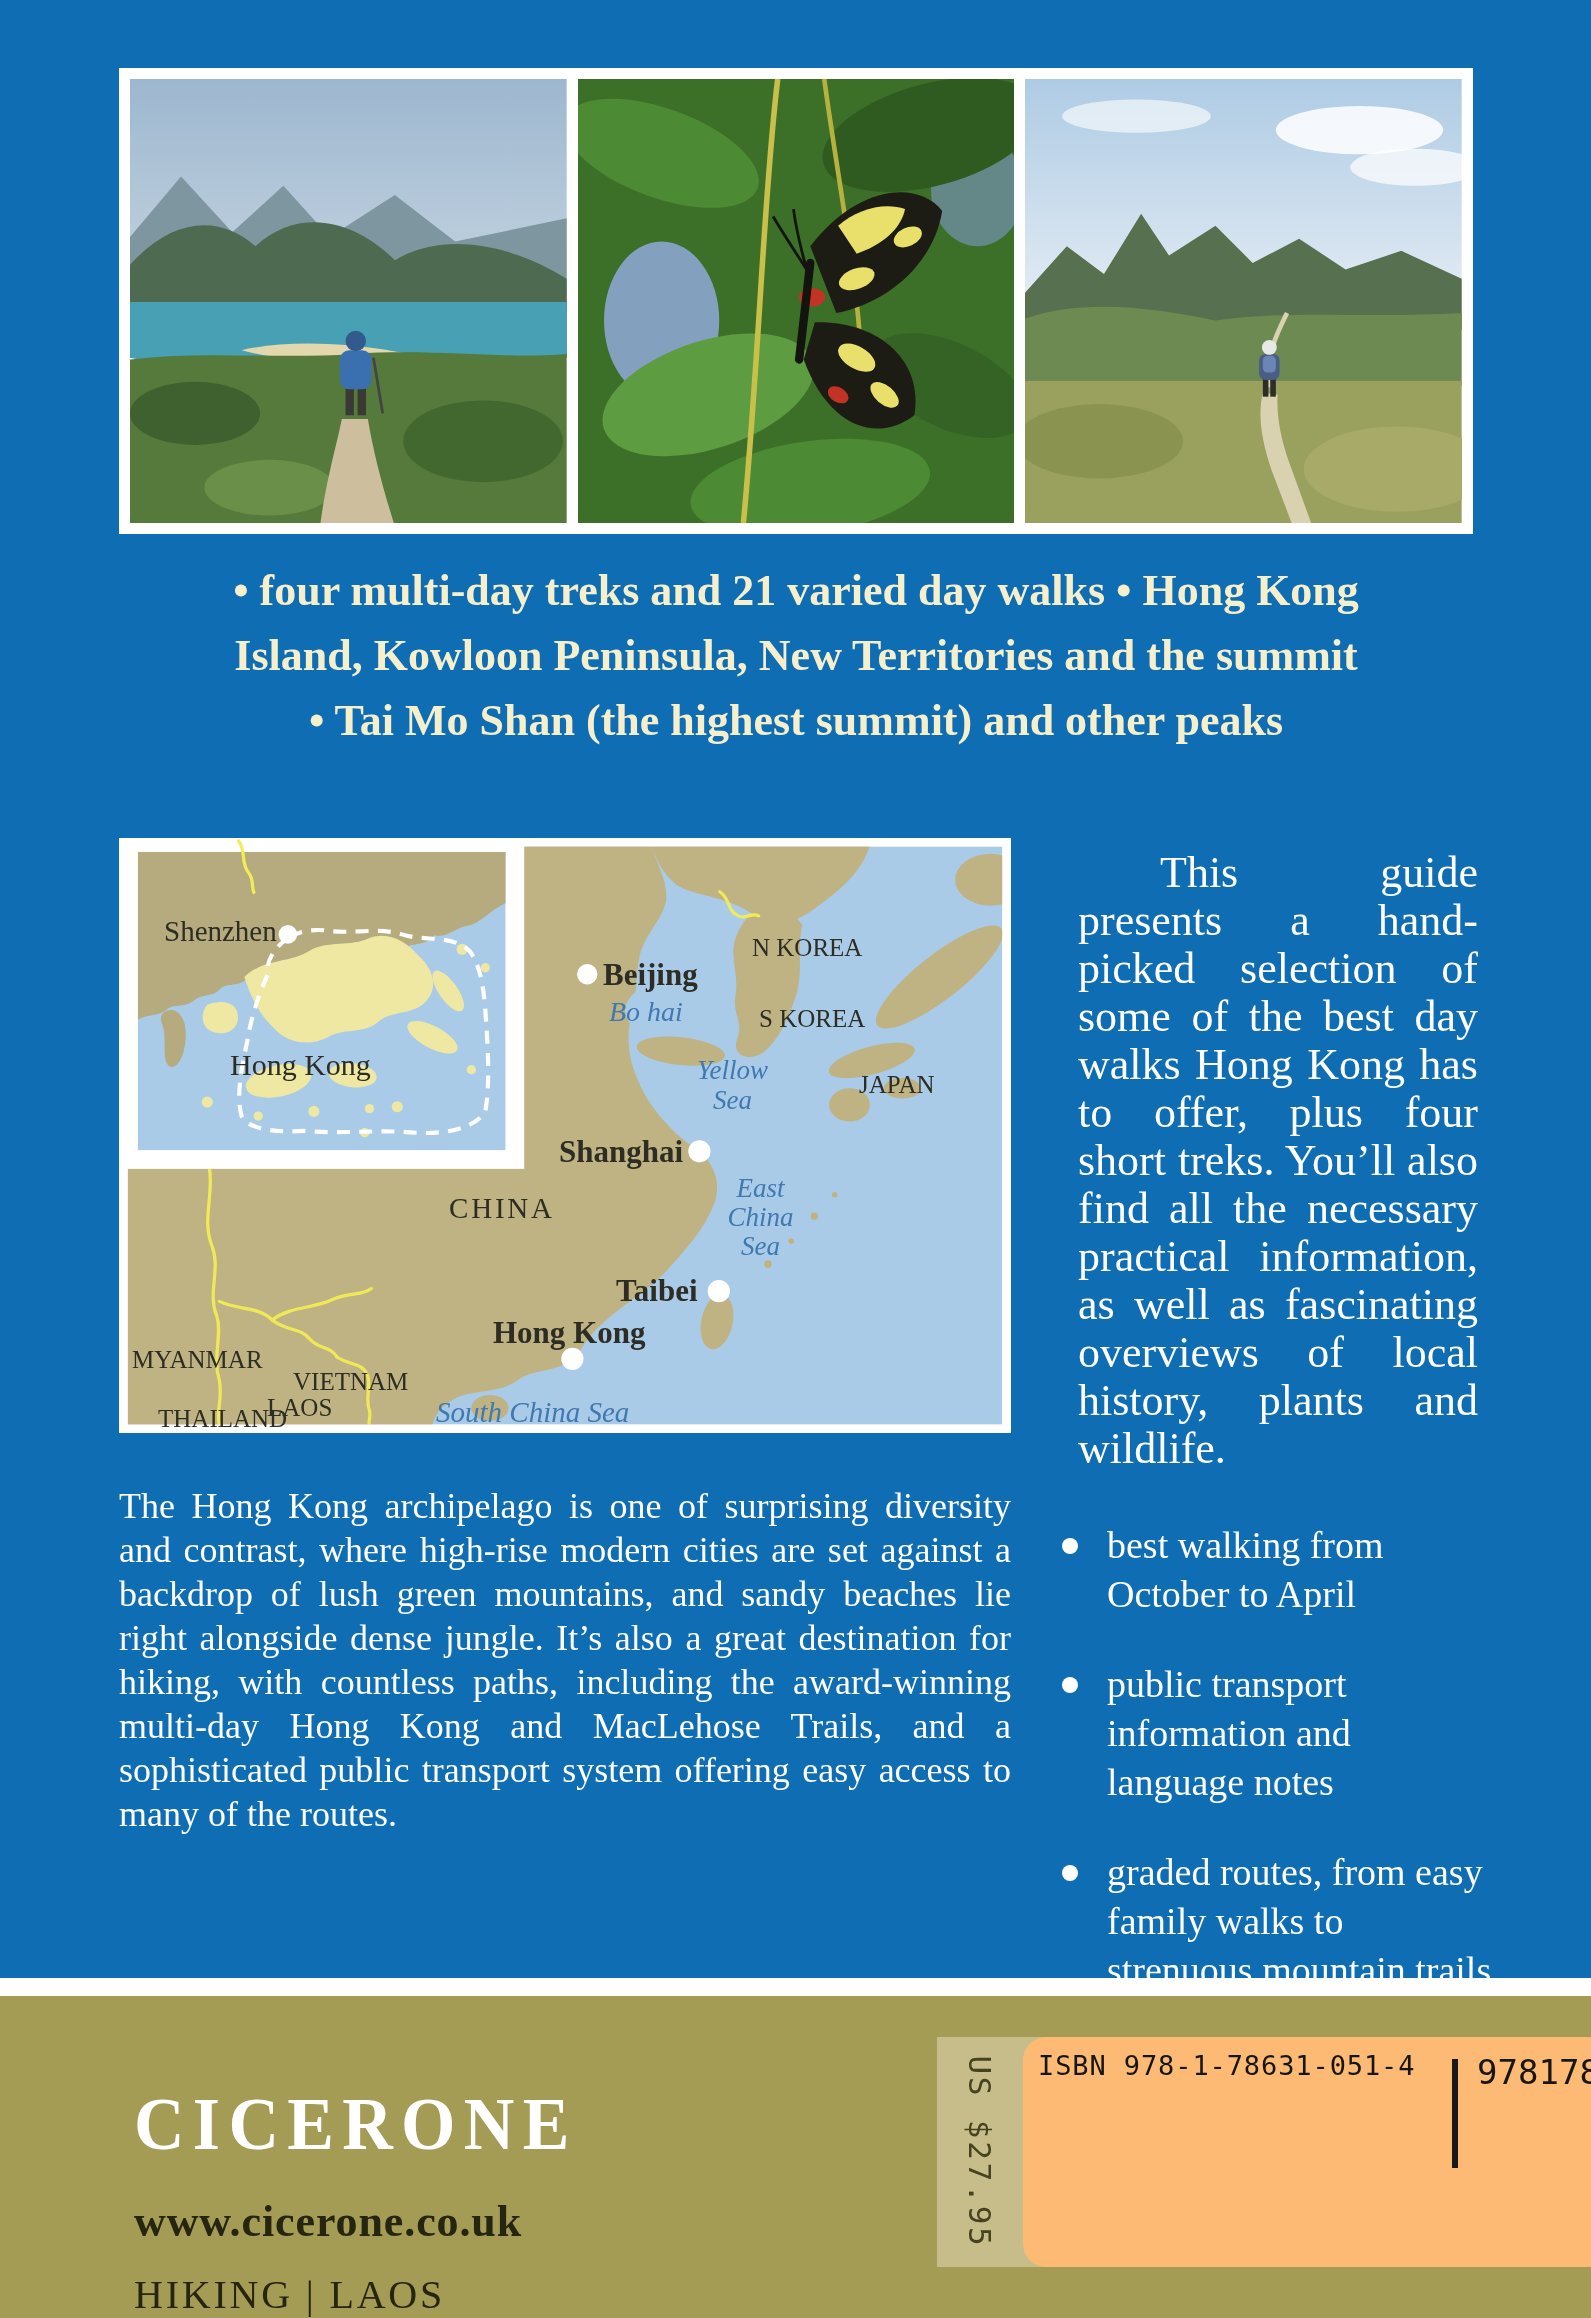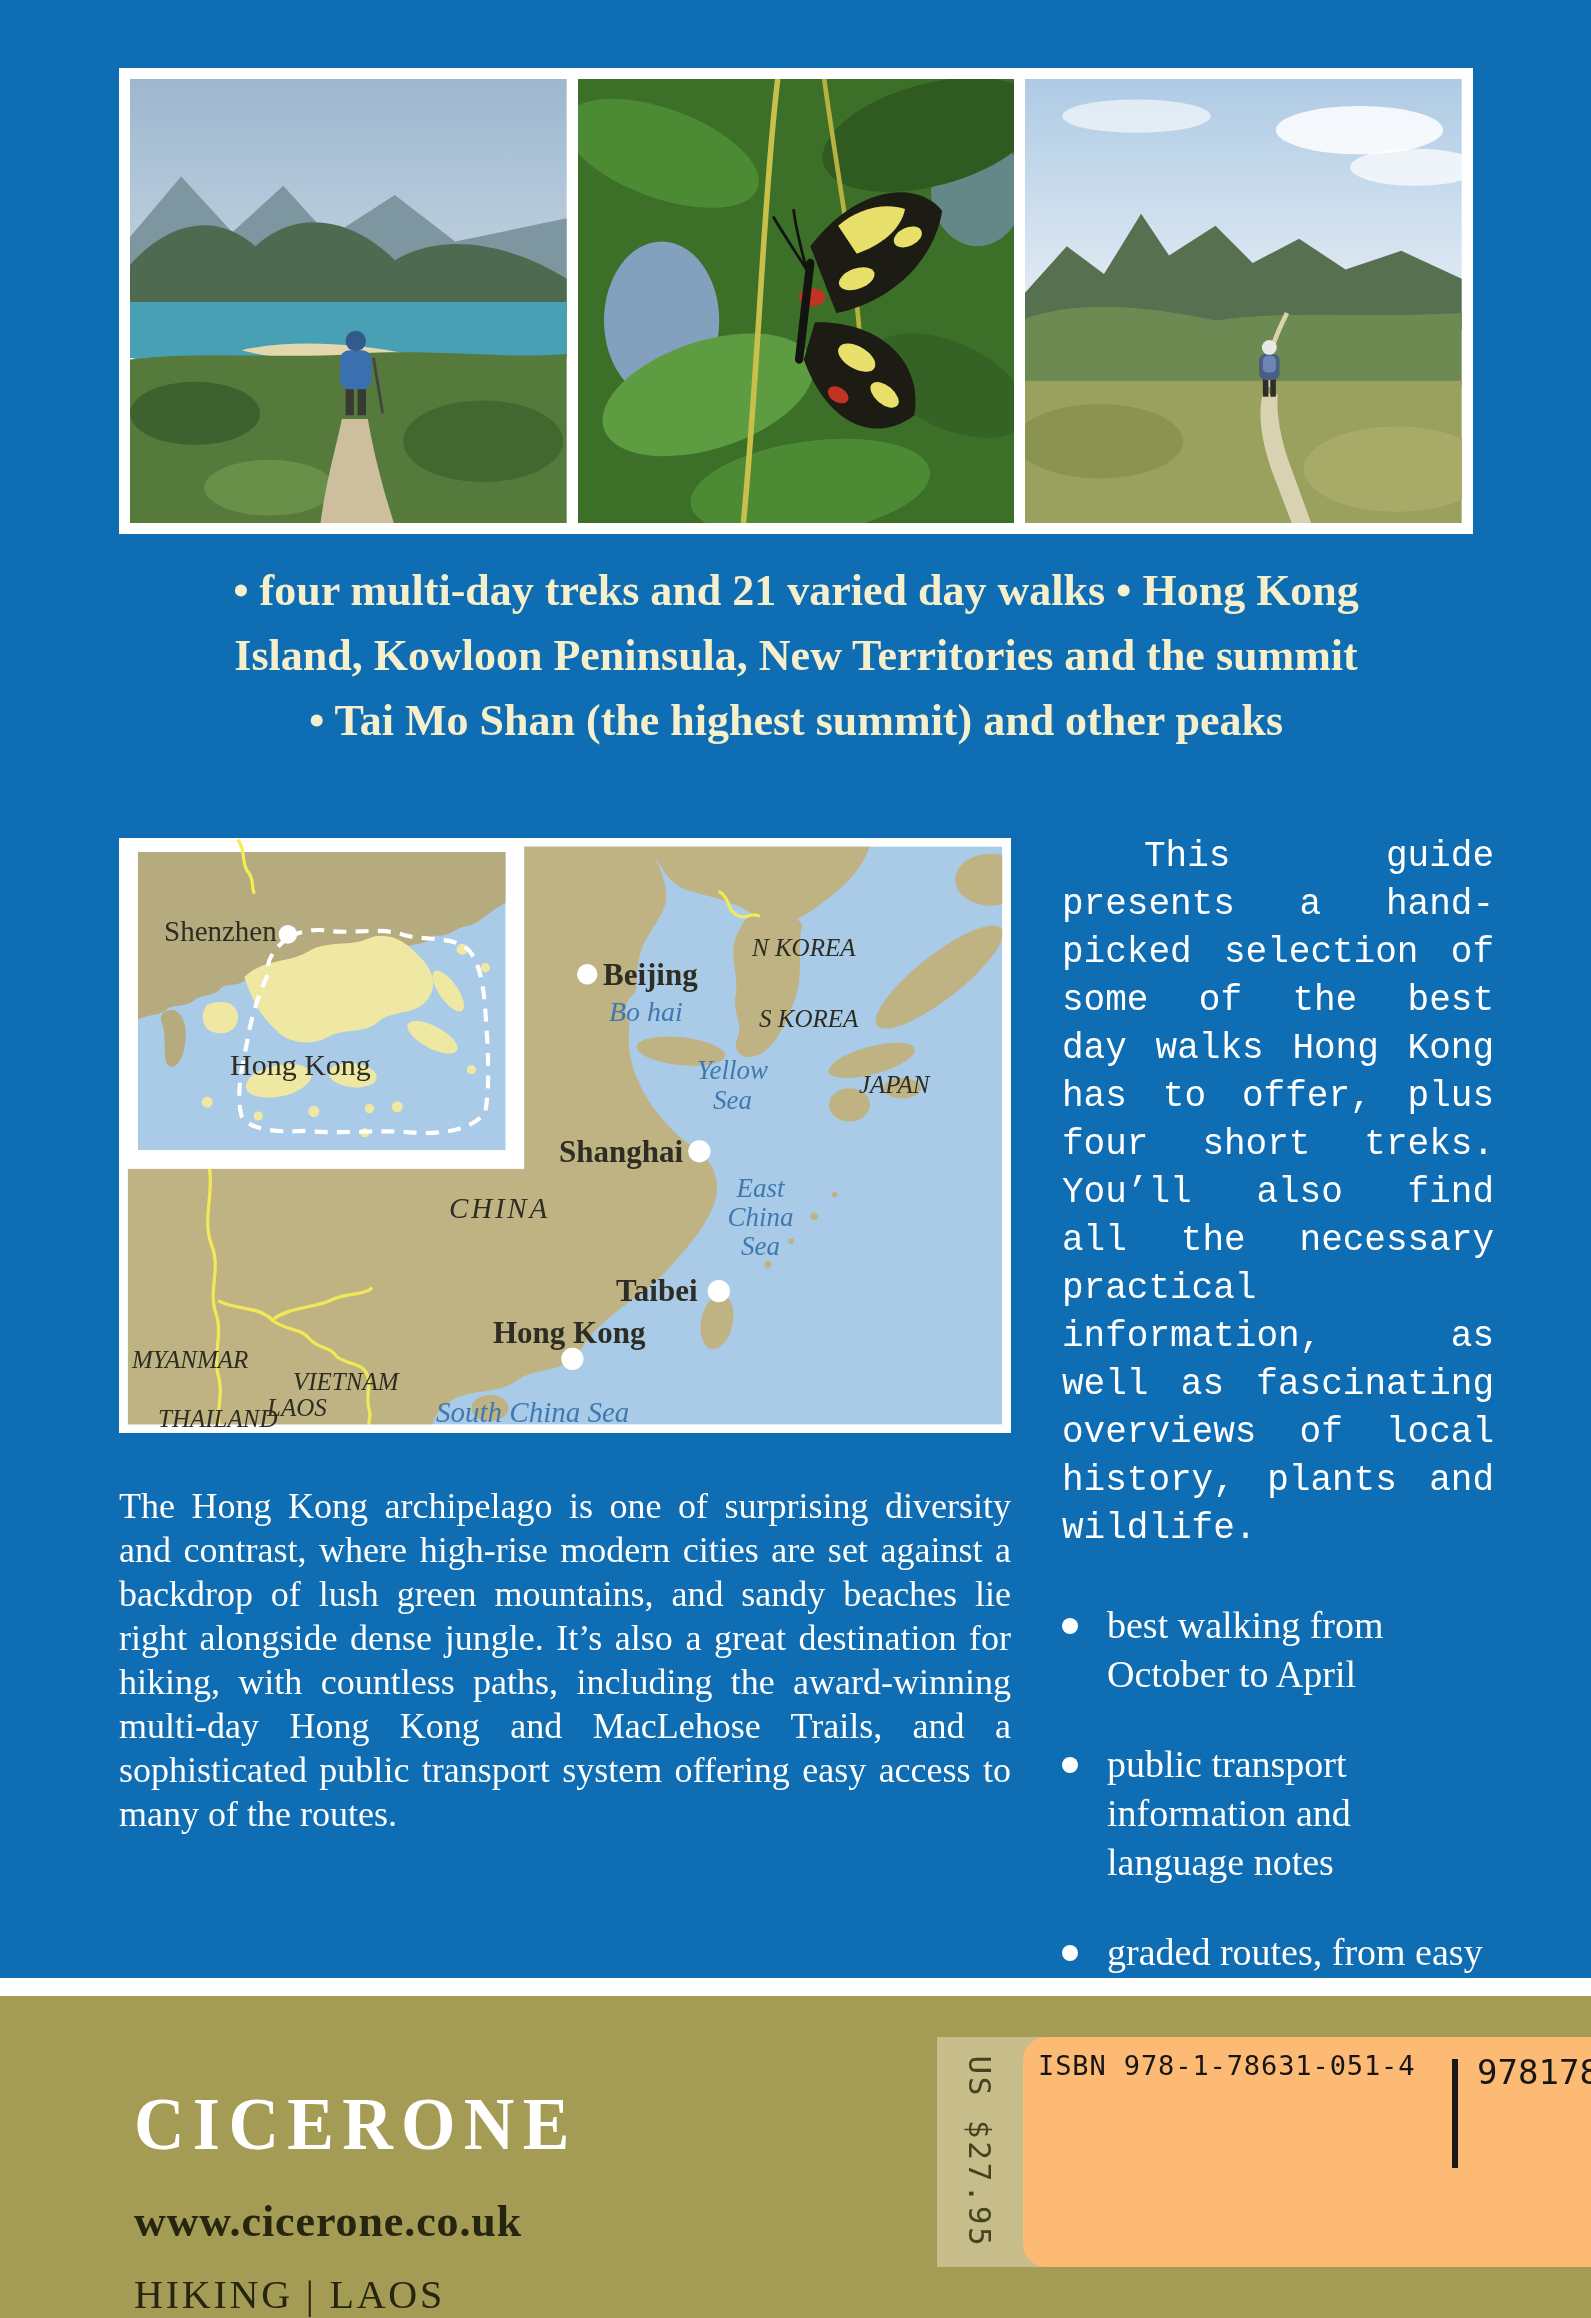--- a/index.html
+++ b/index.html
@@ -19,34 +19,34 @@
   .headline{
     position:absolute;left:119px;top:558px;width:1354px;
     text-align:center;color:#f6efcc;font-weight:700;
     font-size:44px;line-height:65px;letter-spacing:0px;
   }
   
   .map{position:absolute;left:119px;top:838px;width:892px;height:595px;}
   .map svg{position:absolute;left:0;top:0;}
   .mlabel{position:absolute;color:#2e2d23;white-space:pre-line;}
   .m-bold{font-weight:700;}
-  .m-ital{font-style:italic;}
+  .m-ital{}
   .m-blue{color:#3f79b0;font-style:italic;}
   .m-caps{letter-spacing:2.8px;}
   .m-center{text-align:center;}
   
   .left-para{
     position:absolute;left:119px;top:1484px;width:892px;
     color:#ffffff;font-size:36px;line-height:44px;
     text-align:justify;text-align-last:left;
   }
   .right-col{position:absolute;left:1062px;top:833px;width:432px;color:#ffffff;}
   .right-col .para{
-    font-size:36px;line-height:48px;text-align:justify;text-align-last:left;
-    text-indent:82px;margin:0;font-family:Liberation Mono, monospace;
+    font-size:44px;line-height:48px;text-align:justify;text-align-last:left;
+    text-indent:82px;margin:16px;
   }
   .right-col ul{list-style:none;margin:48px 0 0 0;padding:0;}
   .right-col li{
     position:relative;padding-left:45px;margin-bottom:41px;
     font-size:38px;line-height:49px;
   }
   .bullet-dot{
     position:absolute;left:0;top:16.7px;width:16px;height:16px;border-radius:50%;
     background:#ffffff;
   }

